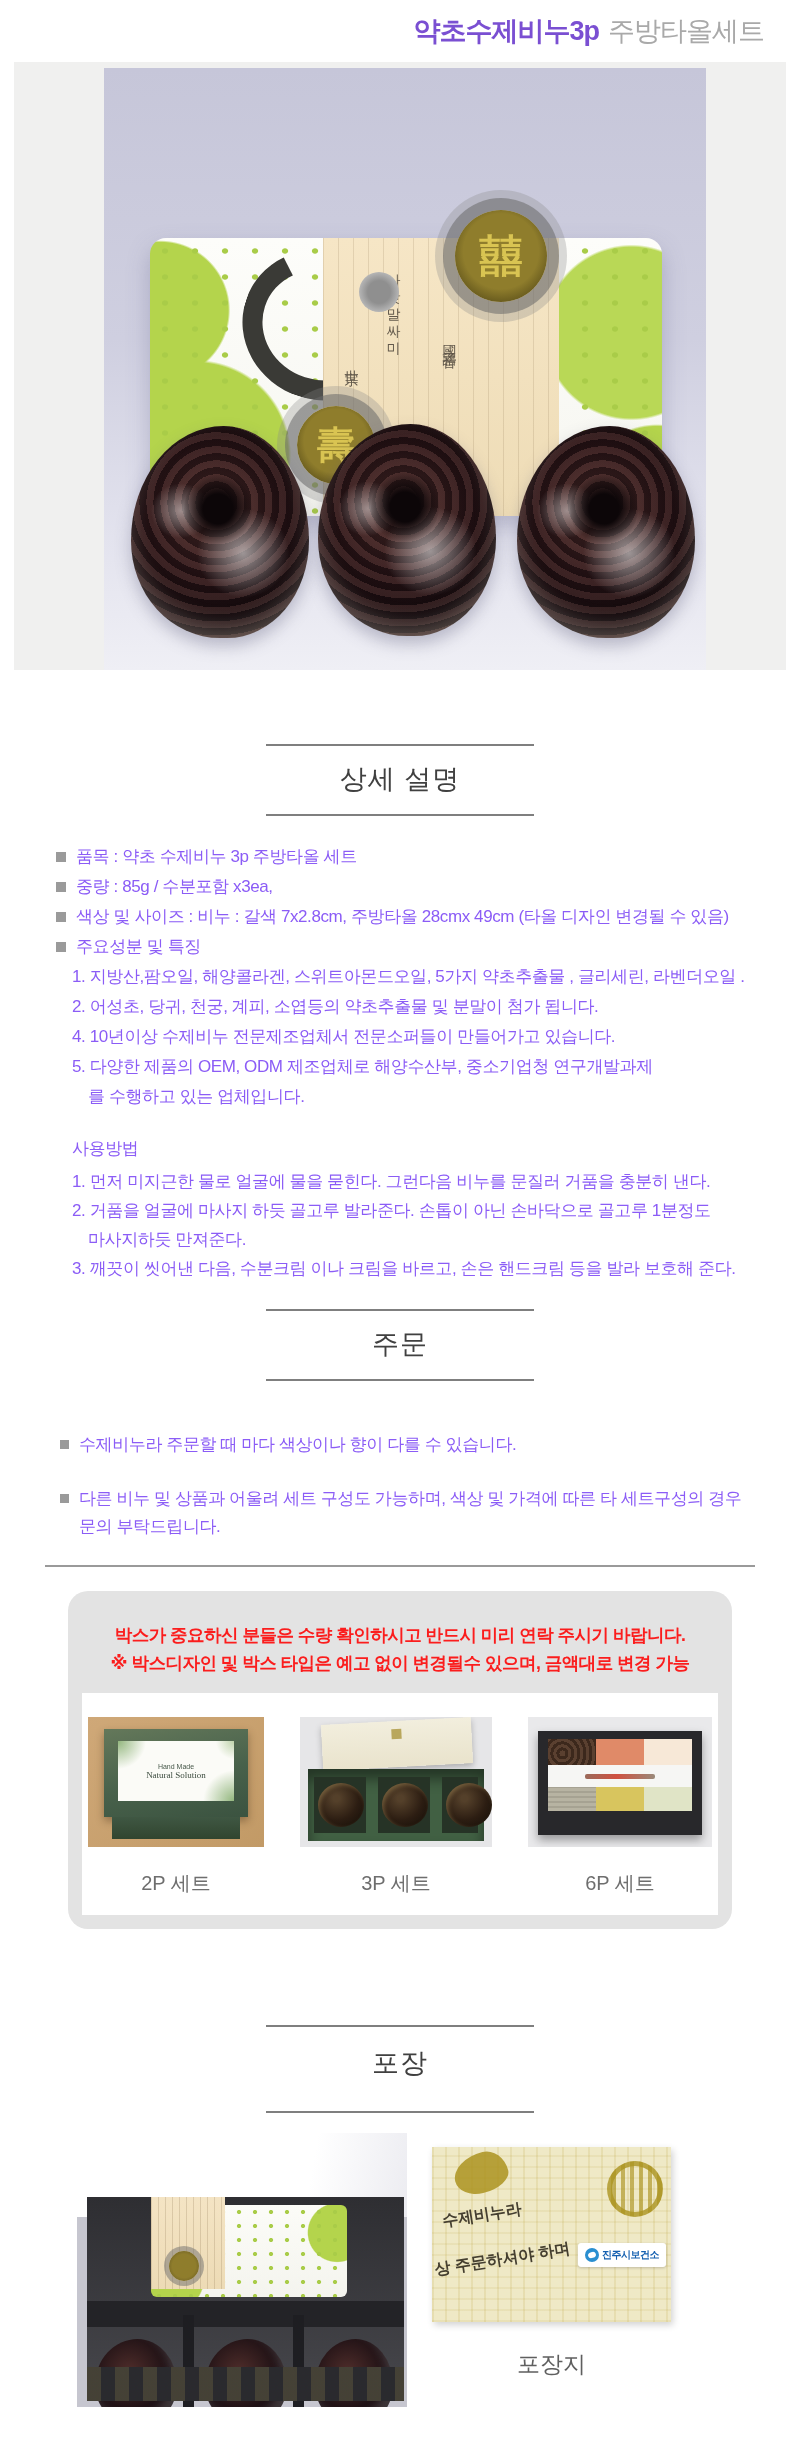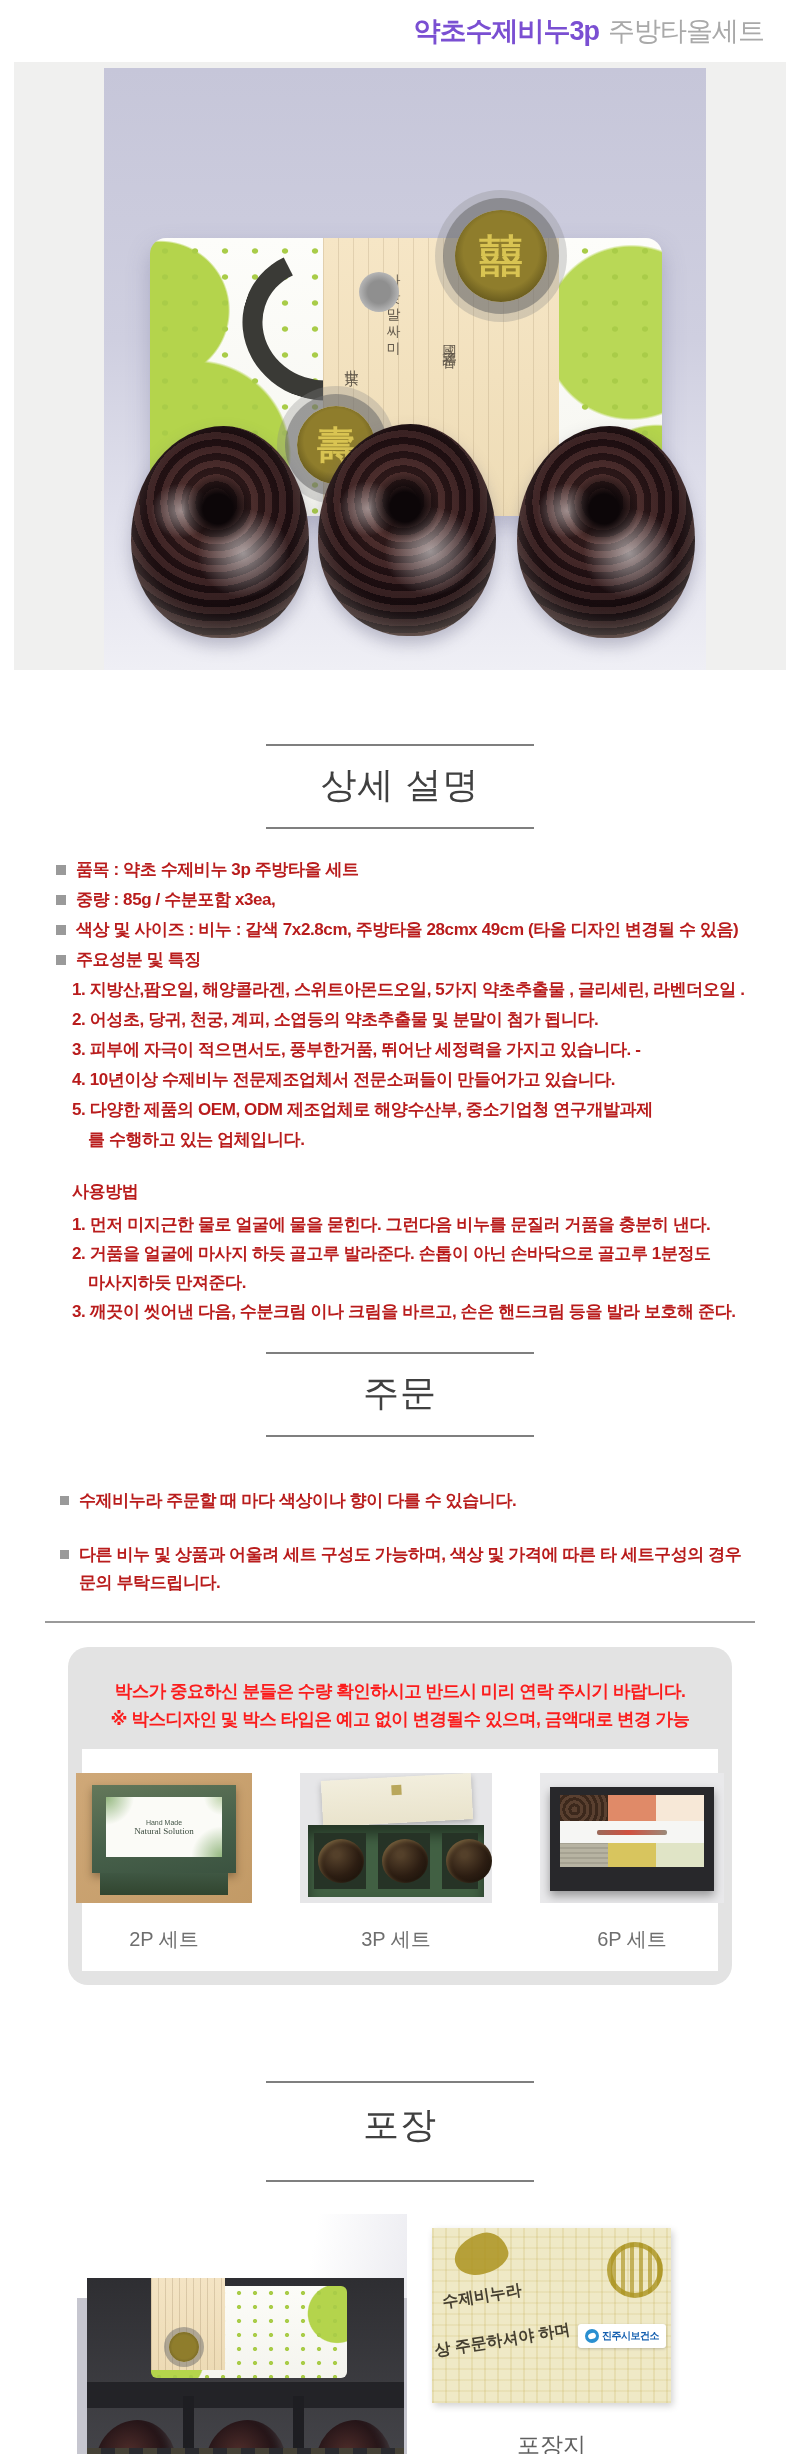--- a/index.html
+++ b/index.html
@@ -50,51 +50,51 @@
       repeating-radial-gradient(circle at 48% 36%, rgba(10,5,5,.35) 0 7px, rgba(130,90,80,.22) 7px 14px),
       radial-gradient(circle at 46% 40%, #553230 0%, #2a1418 42%, #150b0f 72%, #4a372c 98%);
     box-shadow:inset 0 -12px 20px rgba(215,205,195,.28), 0 8px 16px rgba(90,90,120,.35);}
   .soap::after{content:"";position:absolute;left:30%;top:22%;width:38%;height:34%;border-radius:50%;
     background:radial-gradient(circle,#0c0608 30%, rgba(0,0,0,0) 72%);}
   .soap1{left:27px;top:358px;}
   .soap2{left:214px;top:356px;}
   .soap3{left:413px;top:358px;}
 
   
-  .sec-head{width:268px;margin:16px auto;border-top:2px solid #7f7f7f;border-bottom:2px solid #7f7f7f;
-    text-align:center;padding:15px 0 17px;font-size:36px;color:#404040;letter-spacing:1px;}
+  .sec-head{width:268px;margin:4px auto;border-top:2px solid #7f7f7f;border-bottom:2px solid #7f7f7f;
+    text-align:center;padding:15px 0 17px;font-size:27px;color:#404040;letter-spacing:1px;}
   .sec1{margin-top:74px;}
   .sec2{margin-top:26px;}
   .sec3{margin-top:96px;padding:18px 0 30px;}
 
   
   .specs{margin:26px 0 0 42px;}
   .spec-row{display:flex;align-items:flex-start;line-height:30px;}
   .sq{flex:0 0 auto;width:10px;height:10px;background:#9a9a9a;margin:10px 10px 0 0;}
   .sq.small{width:9px;height:9px;margin-top:9px;}
-  .body-txt{font-size:17px;color:#b91c1c;letter-spacing:-0.4px;font-weight:bold;}
+  .body-txt{font-size:17px;color:#8b5cf6;letter-spacing:-0.4px;}
   .features{margin:0 0 0 58px;}
   .features div{line-height:30px;}
   .indent{padding-left:16px;}
   .usage{margin:22px 0 1px 58px;}
   .usage div{line-height:29px;}
   .usage-title{margin-bottom:4px;}
 
   .order-notes{margin:50px 0 0 46px;}
   .note-row{display:flex;align-items:flex-start;line-height:28px;}
   .mb26{margin-bottom:26px;}
   .note-cont{margin-left:19px;line-height:28px;}
 
   .divider{width:710px;margin:24px auto 0;border-top:2px solid #9a9a9a;}
 
   
   .warn-box{width:664px;margin:24px auto 0;background:#e3e3e3;border-radius:20px;padding:30px 0 14px;}
   .warn-line{text-align:center;font-size:17.5px;font-weight:bold;color:#fb1d1d;line-height:28px;letter-spacing:-0.5px;}
   .set-panel{width:636px;height:222px;margin:16px auto 0;background:#ffffff;display:flex;justify-content:center;
-    gap:48px;padding-top:24px;box-sizing:border-box;}
+    gap:36px;padding-top:24px;box-sizing:border-box;}
   .set-fig{text-align:center;}
   .set-label{margin-top:23px;font-size:20px;color:#6e6e6e;}
   .thumb{position:relative;height:130px;overflow:hidden;}
   
   .t2{width:176px;background:linear-gradient(140deg,#cfa878 0%,#c29a66 100%);}
   .g-box{position:absolute;left:16px;top:12px;width:144px;height:88px;
     background:linear-gradient(168deg,#64785a 0%,#48614b 55%,#3b5340 100%);box-shadow:0 4px 8px rgba(60,40,20,.4);}
   .g-base{position:absolute;left:24px;top:100px;width:128px;height:22px;background:linear-gradient(#3f5743,#31452f);}
   .g-label{position:absolute;left:14px;top:12px;width:116px;height:60px;background:#fbfbf7;
     background-image:radial-gradient(40px at 0% 0%, rgba(120,165,95,.8), rgba(0,0,0,0) 70%),
@@ -222,21 +222,20 @@
     </div>
     <div class="spec-row">
       <span class="sq"></span>
       <span class="body-txt">주요성분  및 특징</span>
     </div>
   </div>
 
   <div class="features">
     <div class="body-txt">1. 지방산,팜오일, 해양콜라겐, 스위트아몬드오일, 5가지 약초추출물 , 글리세린, 라벤더오일 .</div>
     <div class="body-txt">2. 어성초, 당귀, 천궁, 계피, 소엽등의 약초추출물 및 분말이 첨가 됩니다.</div>
-    <div class="body-txt">3. 피부에 자극이 적으면서도, 풍부한거품, 뛰어난 세정력을 가지고 있습니다. -</div>
     <div class="body-txt">4. 10년이상 수제비누 전문제조업체서 전문소퍼들이  만들어가고 있습니다.</div>
     <div class="body-txt">5. 다양한 제품의 OEM, ODM 제조업체로 해양수산부, 중소기업청 연구개발과제</div>
     <div class="body-txt indent">를 수행하고 있는 업체입니다.</div>
   </div>
 
   <div class="usage">
     <div class="body-txt usage-title">사용방법</div>
     <div class="body-txt">1. 먼저 미지근한 물로 얼굴에 물을 묻힌다. 그런다음 비누를 문질러 거품을 충분히 낸다.</div>
     <div class="body-txt">2. 거품을 얼굴에 마사지 하듯 골고루 발라준다. 손톱이 아닌  손바닥으로 골고루 1분정도</div>
     <div class="body-txt indent">마사지하듯 만져준다.</div>

